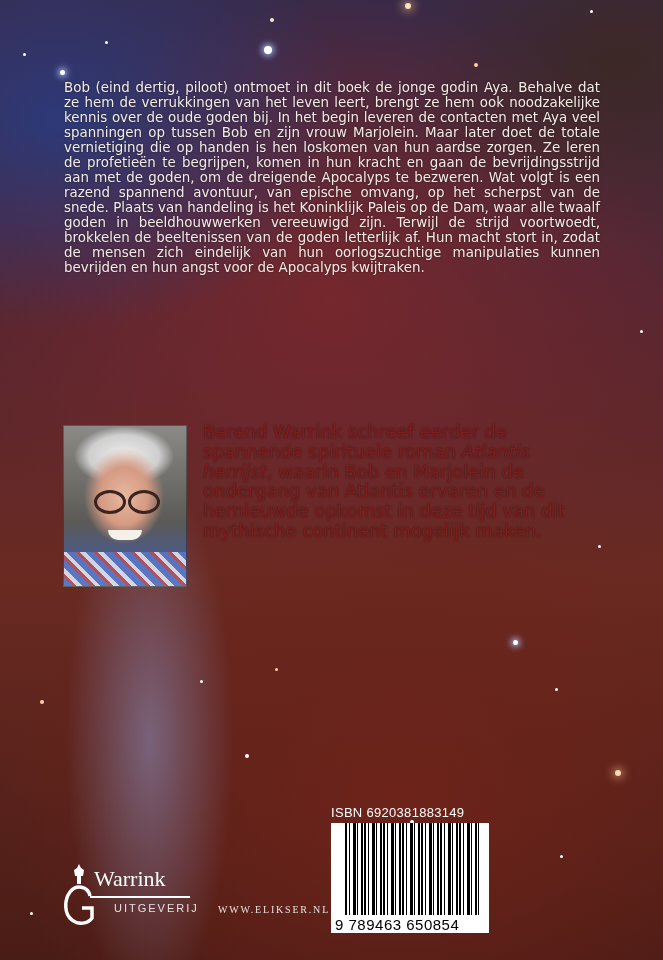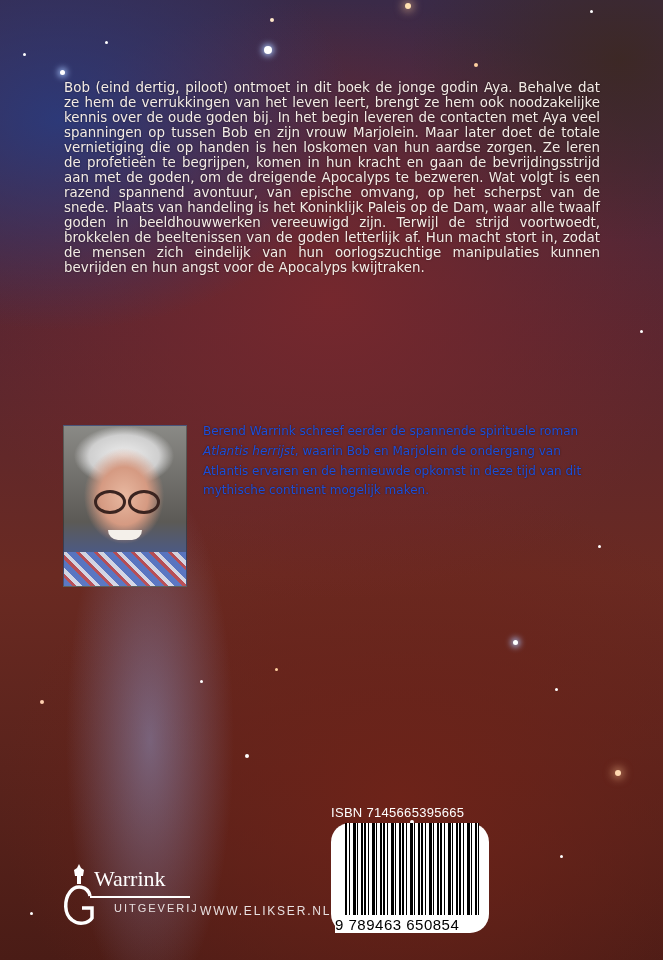--- a/index.html
+++ b/index.html
@@ -39,32 +39,31 @@
     position: absolute; left: 44px; top: 104px; width: 34px; height: 10px;
     background: #f4f0ea; border-radius: 0 0 17px 17px;
   }
   .author-photo .shirt {
     position: absolute; left: 0; bottom: 0; width: 100%; height: 34px;
     background: repeating-linear-gradient(45deg, #5a78c8 0 6px, #c84a4a 6px 9px, #e8e8f0 9px 13px);
     opacity: 0.85;
   }
   .bio {
     position: absolute; left: 203px; top: 422px; width: 400px;
-    color: #1d4ed8; font-size: 12px; line-height: 19.8px;
+    color: #7f1d1d; font-size: 18px; line-height: 19.8px;
     text-shadow: 0 0 2px rgba(0,0,0,0.5);
   }
   .bio em { font-style: italic; }
   .isbn-label {
     position: absolute; left: 331px; top: 805px;
     color: #ffffff; font-family: "Liberation Sans", sans-serif; font-size: 13px; letter-spacing: 0.3px;
   }
   .barcode {
     position: absolute; left: 331px; top: 823px; width: 158px; height: 110px;
     background: #ffffff;
-    border-radius: 19px;
   }
   .barcode .bars {
     position: absolute; left: 14px; top: 0; width: 134px; height: 92px;
     background: repeating-linear-gradient(90deg,
       #000 0 2px, #fff 2px 4px, #000 4px 5px, #fff 5px 8px, #000 8px 11px, #fff 11px 12px,
       #000 12px 13px, #fff 13px 16px, #000 16px 18px, #fff 18px 19px);
   }
   .barcode .digits {
     position: absolute; left: 4px; bottom: 0px; width: 150px;
     font-family: "Liberation Sans", sans-serif; font-size: 15px; color: #000; letter-spacing: 0.5px;
@@ -80,22 +79,22 @@
   }
   .logo .rule {
     position: absolute; left: 28px; top: 34px; width: 100px; height: 2px; background: #ffffff;
   }
   .logo .sub {
     position: absolute; left: 34px; top: 40px; color: #e8e0e0;
     font-family: "Liberation Sans", sans-serif; font-size: 11px; letter-spacing: 2px; margin-left: 18px;
   }
   .logo .emblem { position: absolute; left: 0; top: 0; width: 34px; height: 70px; }
   .website {
-    position: absolute; left: 200px; top: 904px; color: #e8e0e0;
-    font-family: Liberation Sans, sans-serif; font-size: 12px; letter-spacing: 1.8px;
+    position: absolute; left: 218px; top: 904px; color: #e8e0e0;
+    font-family: Liberation Serif, serif; font-size: 10px; letter-spacing: 1.8px;
   }
 </style>
 </head>
 <body>
 
 <div>
   <div class="star glow" style="left:264px;top:46px;width:8px;height:8px;"></div>
   <div class="star glow" style="left:60px;top:70px;width:5px;height:5px;"></div>
   <div class="star" style="left:270px;top:18px;width:4px;height:4px;background:#ffe8c8;"></div>
   <div class="star" style="left:23px;top:53px;width:3px;height:3px;"></div>
@@ -123,21 +122,21 @@
   <div class="glasses">
     <div class="lens" style="left:2px;"></div>
     <div class="lens" style="left:36px;"></div>
   </div>
   <div class="smile"></div>
   <div class="shirt"></div>
 </div>
 
 <div class="bio"><span>Berend Warrink schreef eerder de spannende spirituele roman </span><em>Atlantis herrijst</em><span>, waarin Bob en Marjolein de ondergang van Atlantis ervaren en de hernieuwde opkomst in deze tijd van dit mythische continent mogelijk maken.</span></div>
 
-<div class="isbn-label">ISBN 7145665395665</div>
+<div class="isbn-label">ISBN 6920381883149</div>
 <div class="barcode">
   <div class="bars"></div>
   <div class="digits"><span>9 789463 650854</span></div>
 </div>
 
 <div class="logo">
   <svg class="emblem" viewBox="0 0 34 70">
     <path d="M17 2 L19 6 L22 8 L21 14 L13 14 L12 8 L15 6 Z" fill="#fff"></path>
     <rect x="15" y="14" width="4" height="8" fill="#fff"></rect>
     <path d="M28 34 C26 24 14 22 8 30 C2 38 2 52 10 58 C16 63 26 62 30 56 L30 46 L20 46" stroke="#fff" stroke-width="3.5" fill="none"></path>

